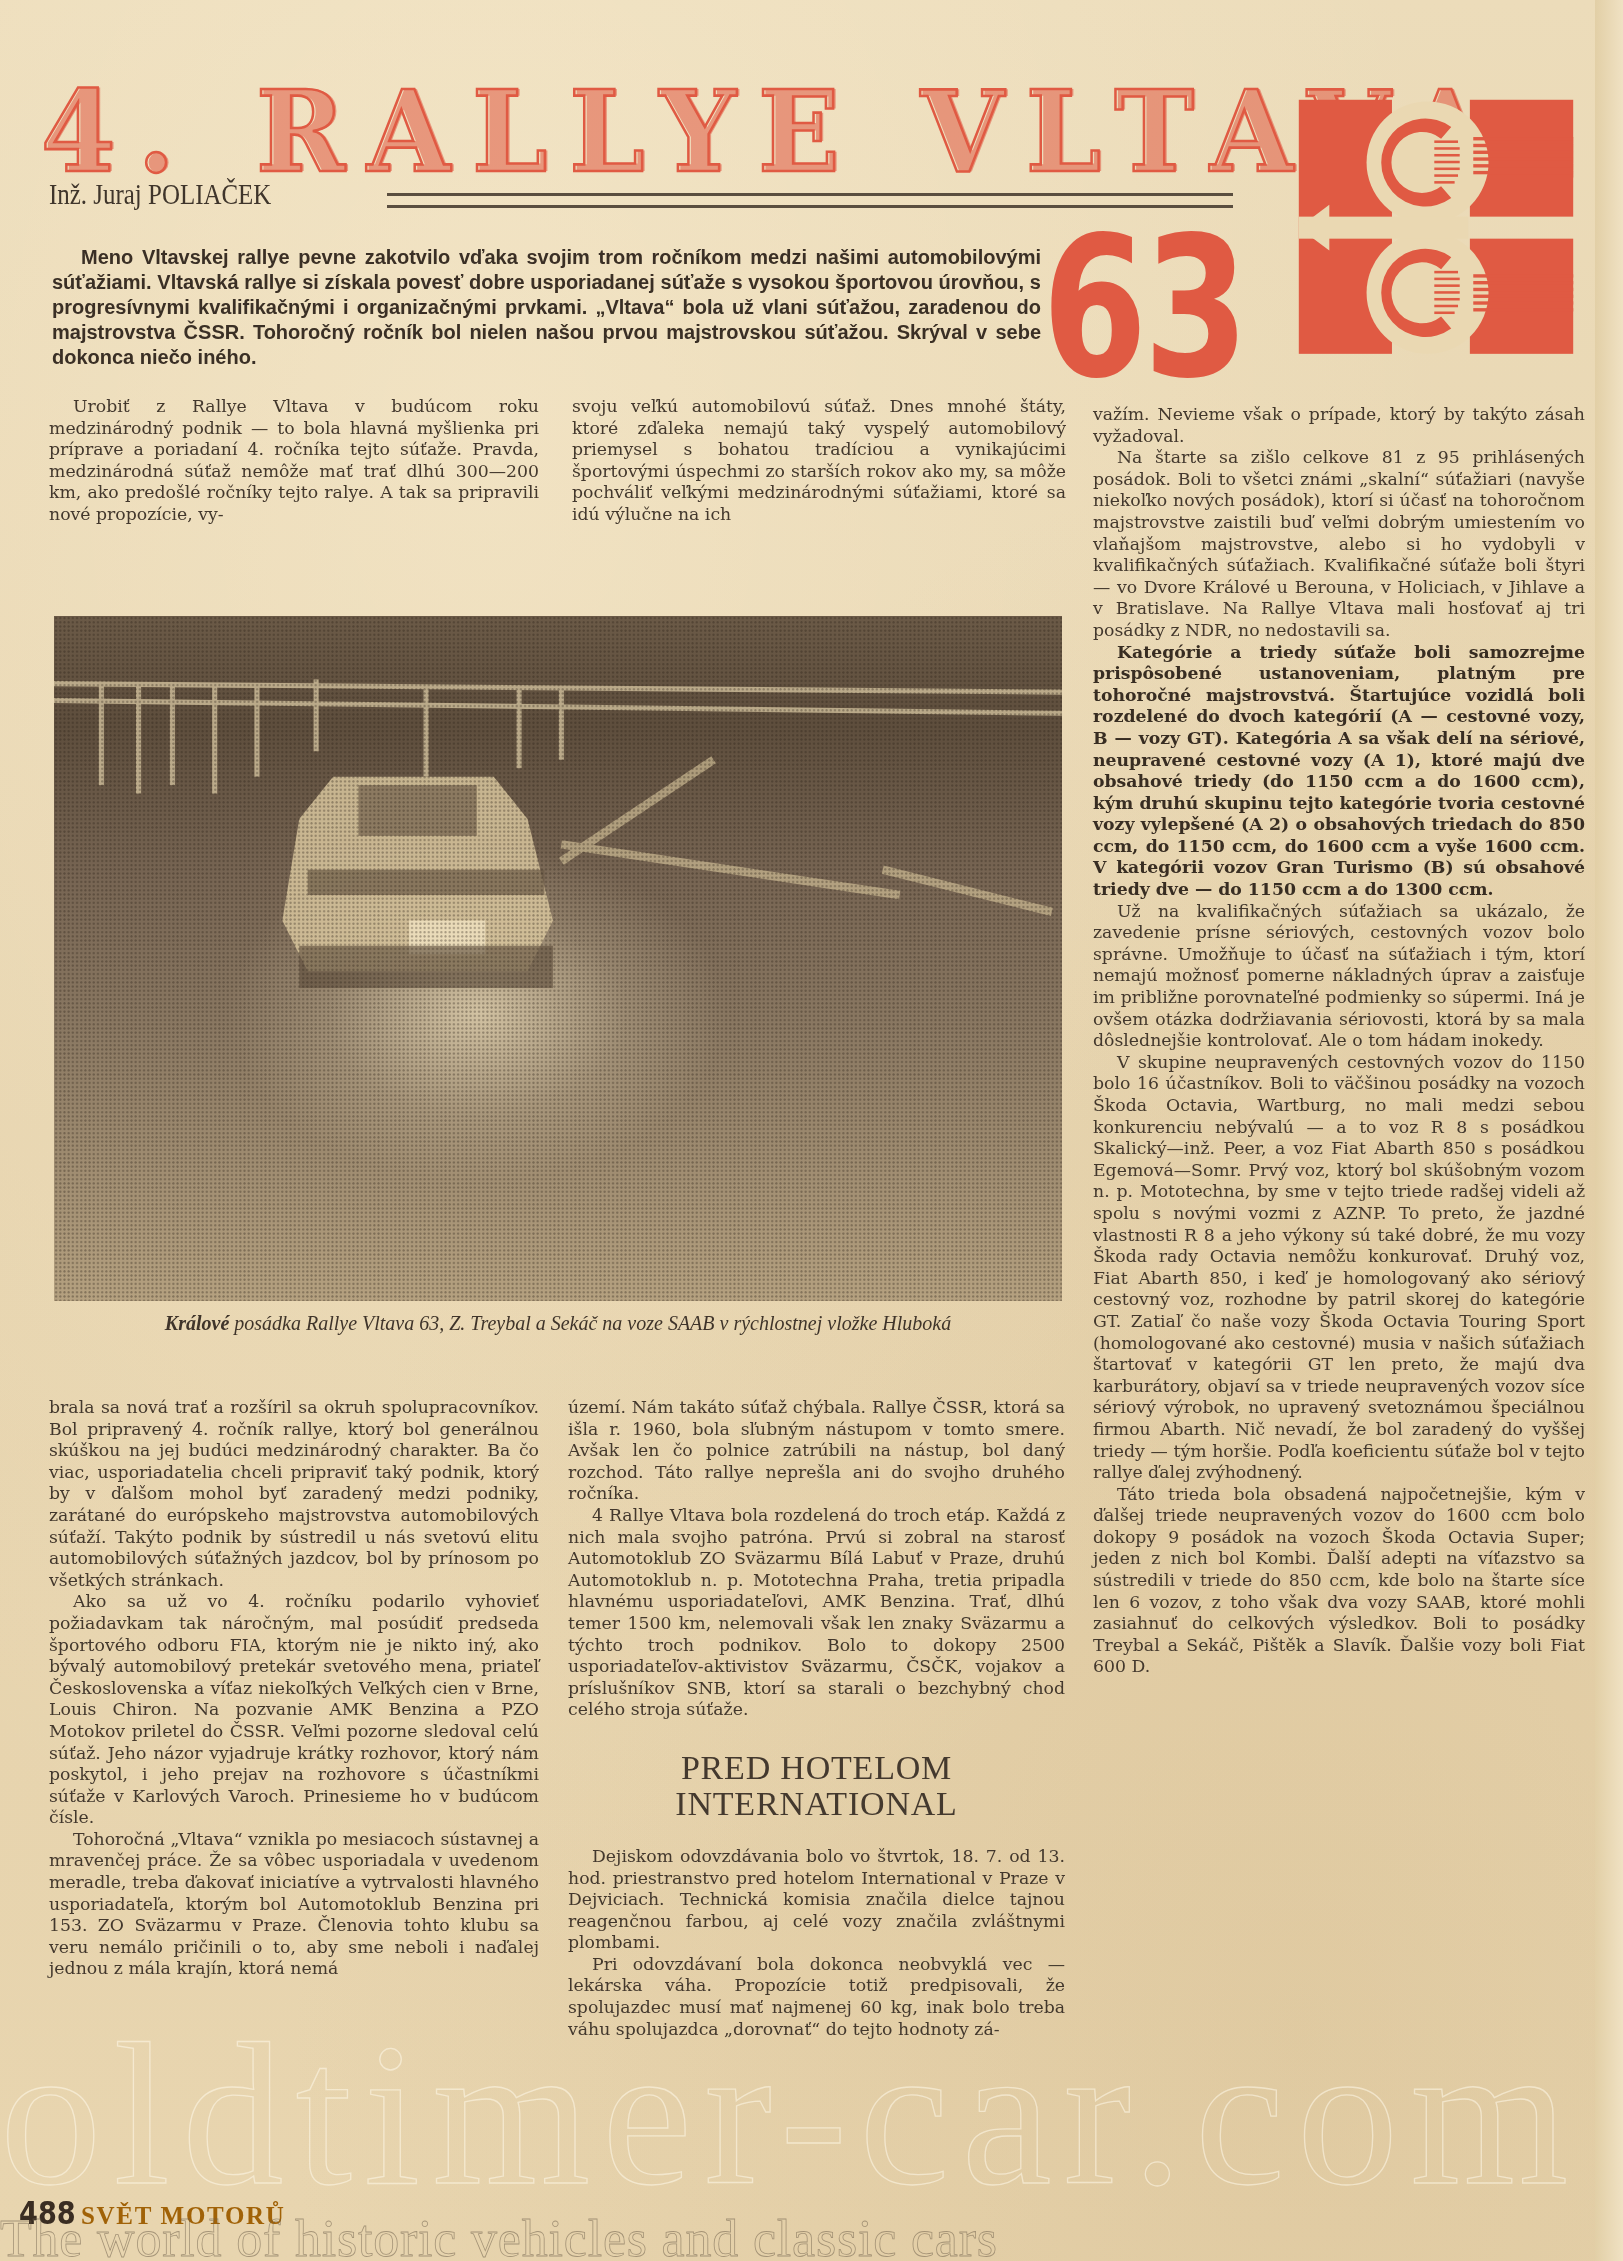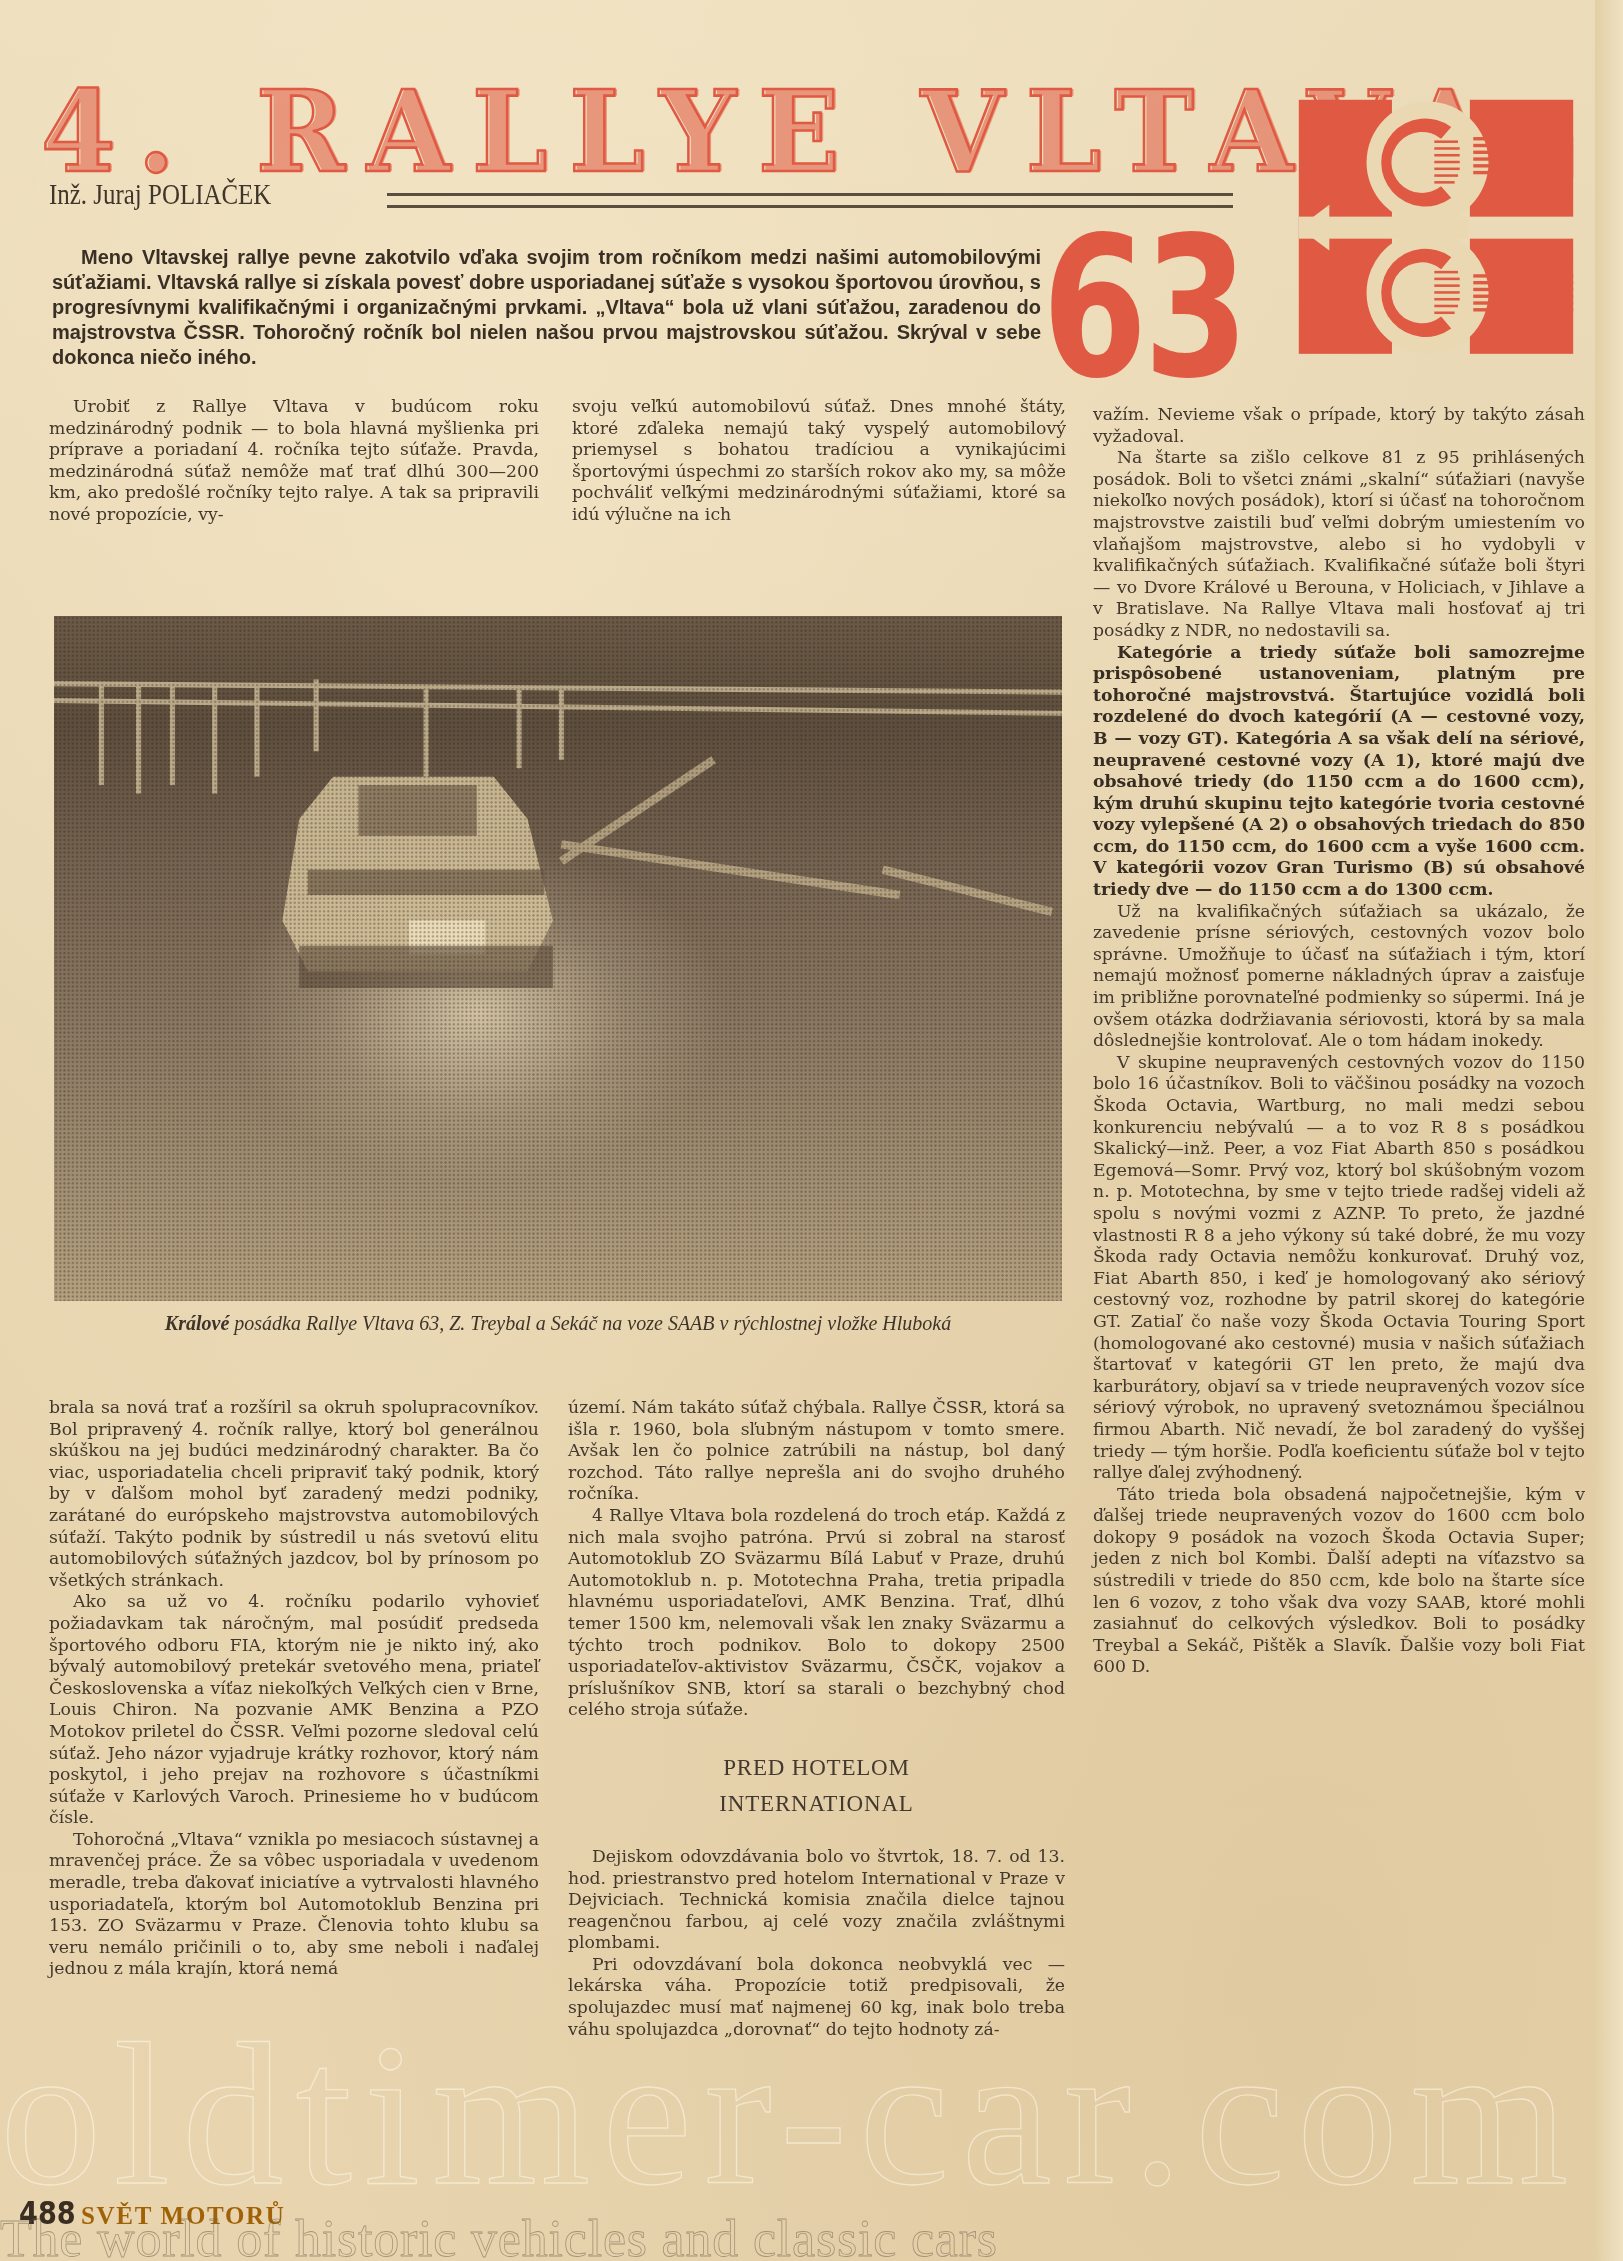--- a/index.html
+++ b/index.html
@@ -72,21 +72,21 @@
   .col p { margin: 0; text-indent: 24px; }
   .col p.noindent { text-indent: 0; }
   .col .b { font-weight: bold; color: #382d22; }
   .c1top { left: 49px; top: 396px; width: 490px; }
   .c2top { left: 572px; top: 396px; width: 494px; }
   .c3 { left: 1093px; top: 404px; width: 492px; }
   .c1bot { left: 49px; top: 1397px; width: 490px; }
   .c2bot { left: 568px; top: 1397px; width: 497px; }
   .subhead {
     text-align: center; font-family: "Liberation Serif", serif;
-    font-size: 23px; line-height: 36px; color: #44392e;
+    font-size: 34px; line-height: 36px; color: #44392e;
     margin: 29px 0 24px 0; letter-spacing: 0.8px;
   }
   
   .photo {
     position: absolute; left: 54px; top: 616px; width: 1008px; height: 685px;
     background:
       radial-gradient(ellipse at 42% 58%, rgba(235,220,185,0.75) 0%, rgba(235,220,185,0.2) 18%, rgba(0,0,0,0) 30%),
       linear-gradient(180deg, #6b5a47 0%, #5e4e3d 16%, #776553 38%, #8a7862 60%, #b5a180 100%);
     overflow: hidden;
   }

